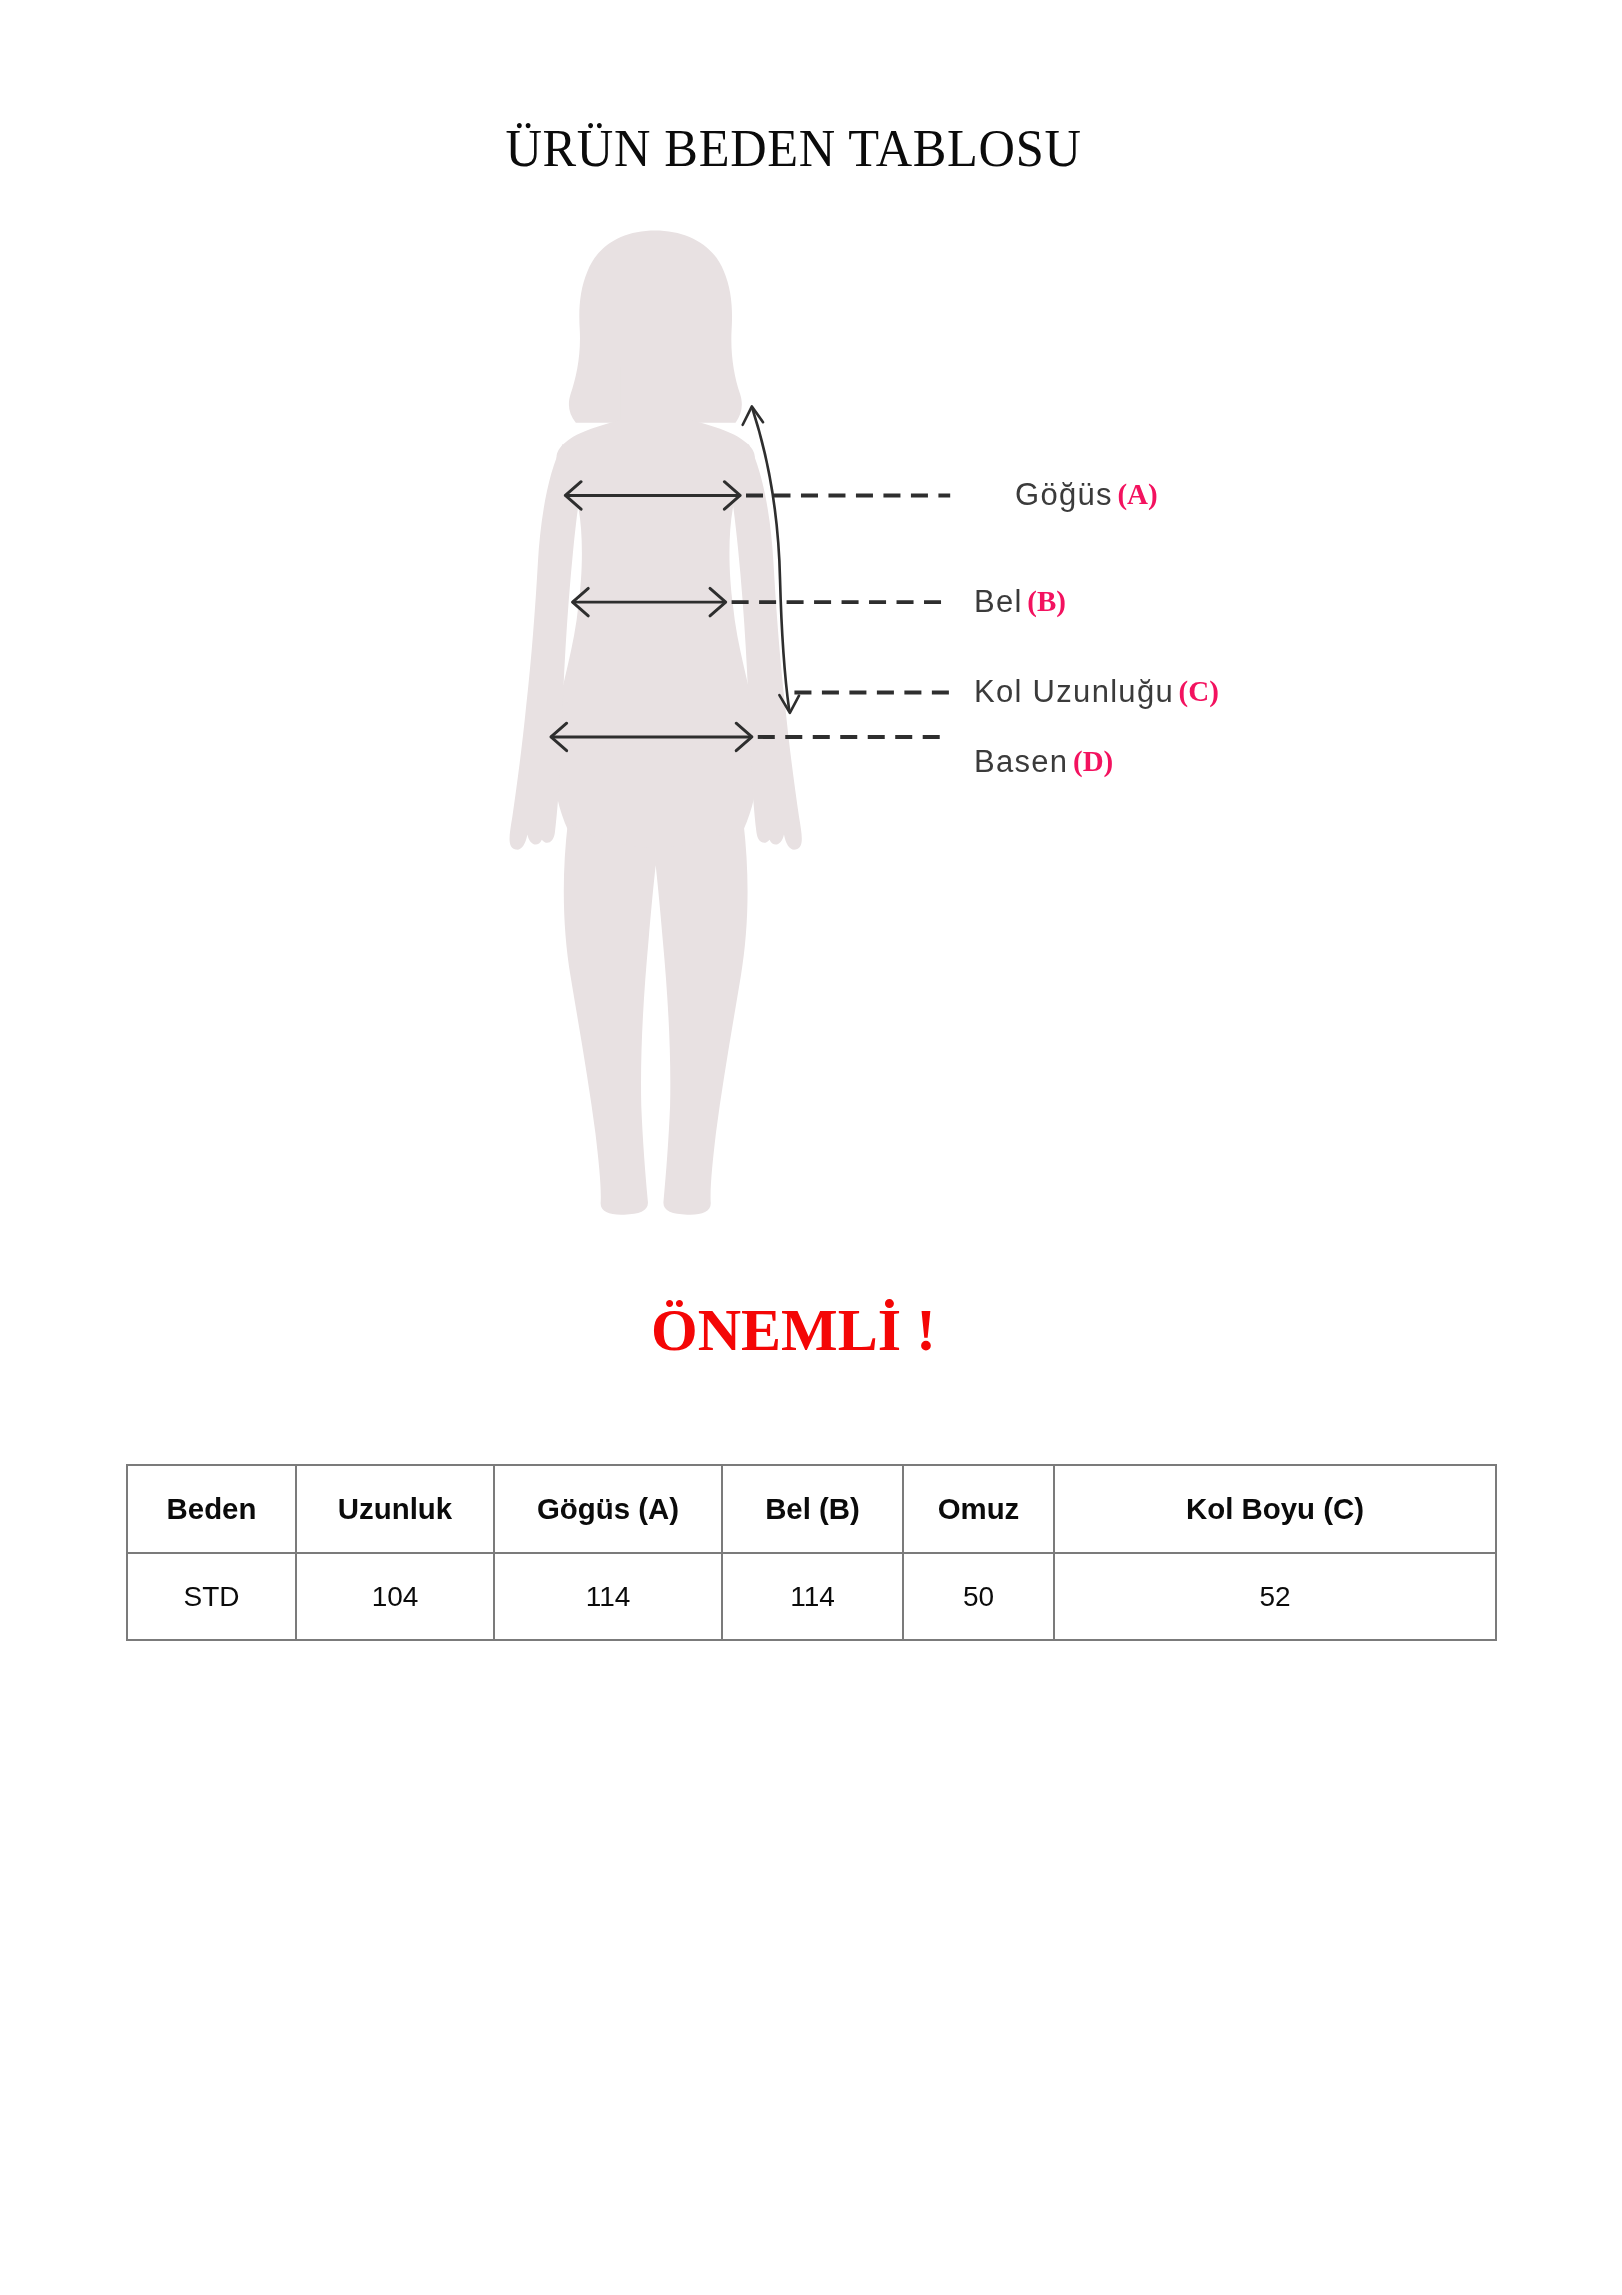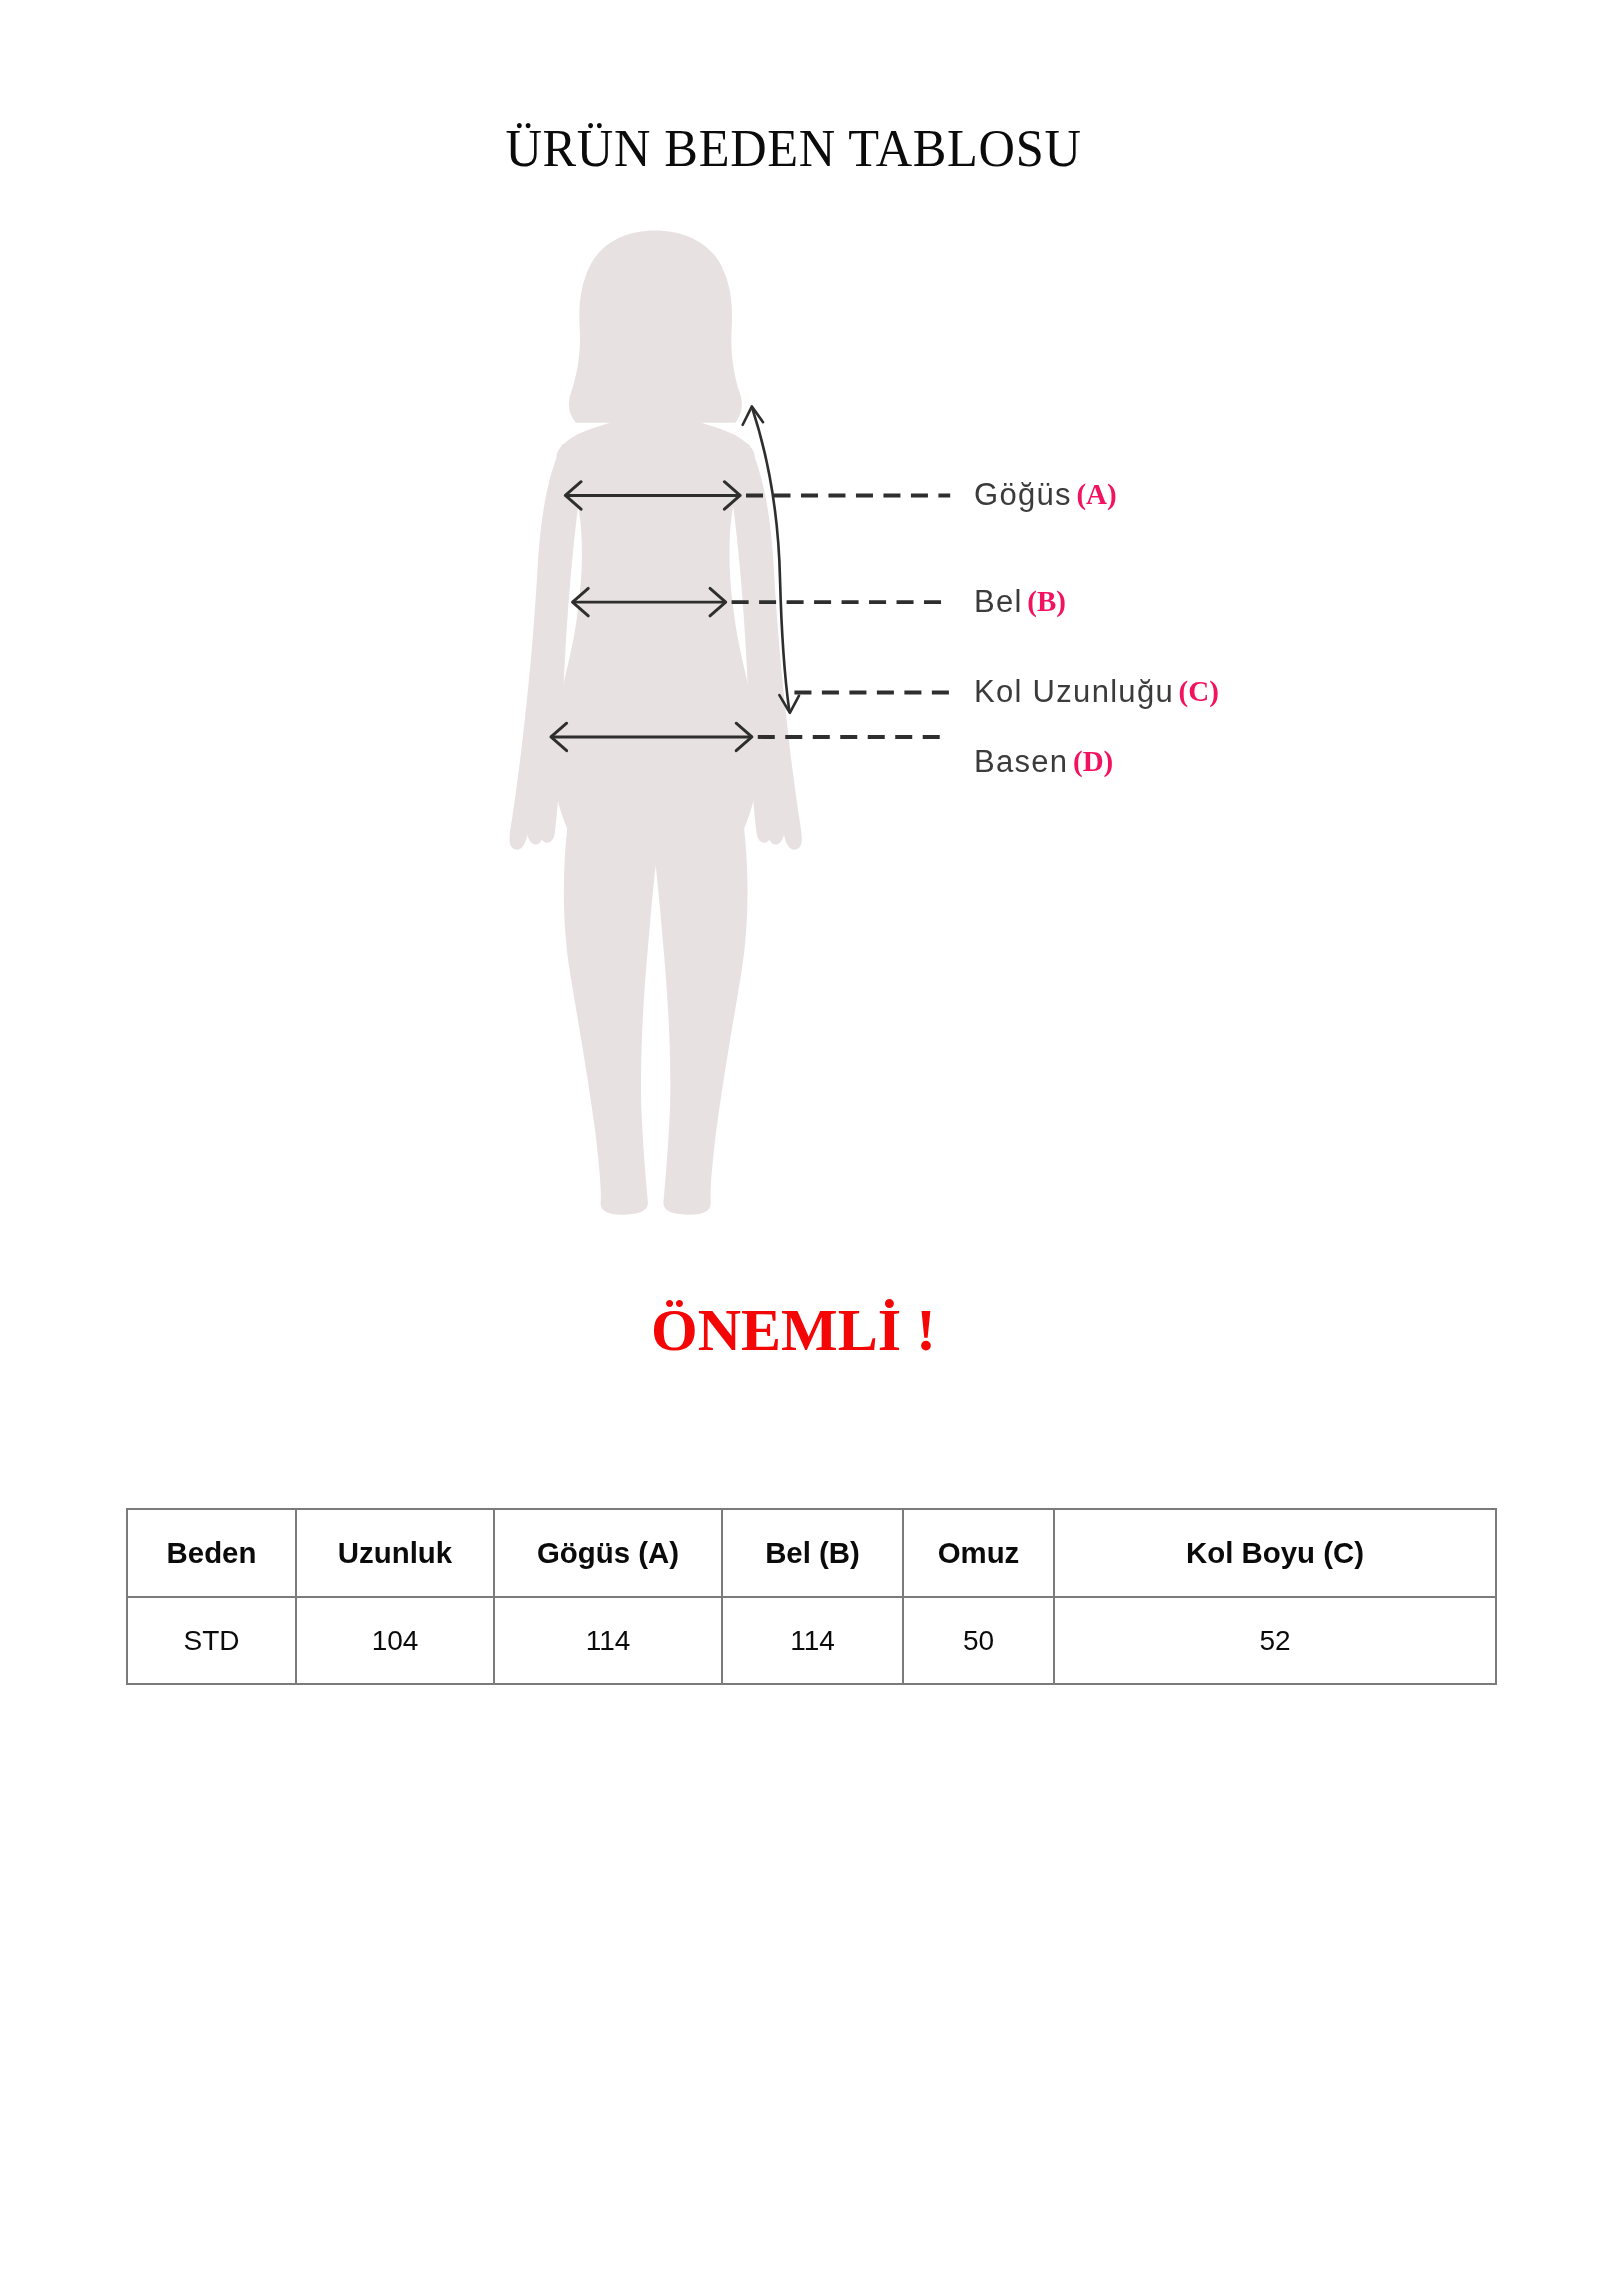--- a/index.html
+++ b/index.html
@@ -19,39 +19,39 @@
   .measure-label {
     position:absolute; left:974px; transform:translateY(-50%);
     white-space:nowrap; color:#3b3b3b; font-size:31px;
     letter-spacing:1.3px; font-weight:400;
   }
   .measure-letter {
     font-family:"Liberation Serif", serif; font-weight:700;
     font-size:29px; letter-spacing:0;
     margin-left:4.6px; position:relative; top:-1.3px;
   }
-  .label-gogus { top:495px; }
+  .label-gogus { top:495px;margin-left:41px; }
   .label-bel   { top:602px; }
   .label-kol   { top:692px; }
   .label-basen { top:762px; }
 
   .important-heading {
     position:absolute; top:1256px; left:0; width:100%;
     text-align:center; font-family:"Liberation Serif", serif;
     font-weight:700; font-size:60px; color:#f40606;margin-top:40px;
   }
   .important-note {
     position:absolute; top:1360px; left:0; width:100%;
     text-align:center; font-family:"Liberation Serif", serif;
     font-weight:700; font-size:41px; color:#f40606;
     letter-spacing:0px;
   }
 
   table.size-table {
-    position:absolute; left:126px; top:1508px; width:1369px;
+    position:absolute; left:126px; top:1464px; width:1369px;
     border-collapse:collapse; table-layout:fixed;
   }
   .size-table th, .size-table td {
     border:2.6px solid #7b7b7b; text-align:center; vertical-align:middle;
     color:#0b0b0b; background:#ffffff; padding:0;
   }
   .size-table th { height:86px; font-size:29.4px; font-weight:700; }
   .size-table td { height:85px; font-size:28px; font-weight:400; }
 </style>
 </head>

